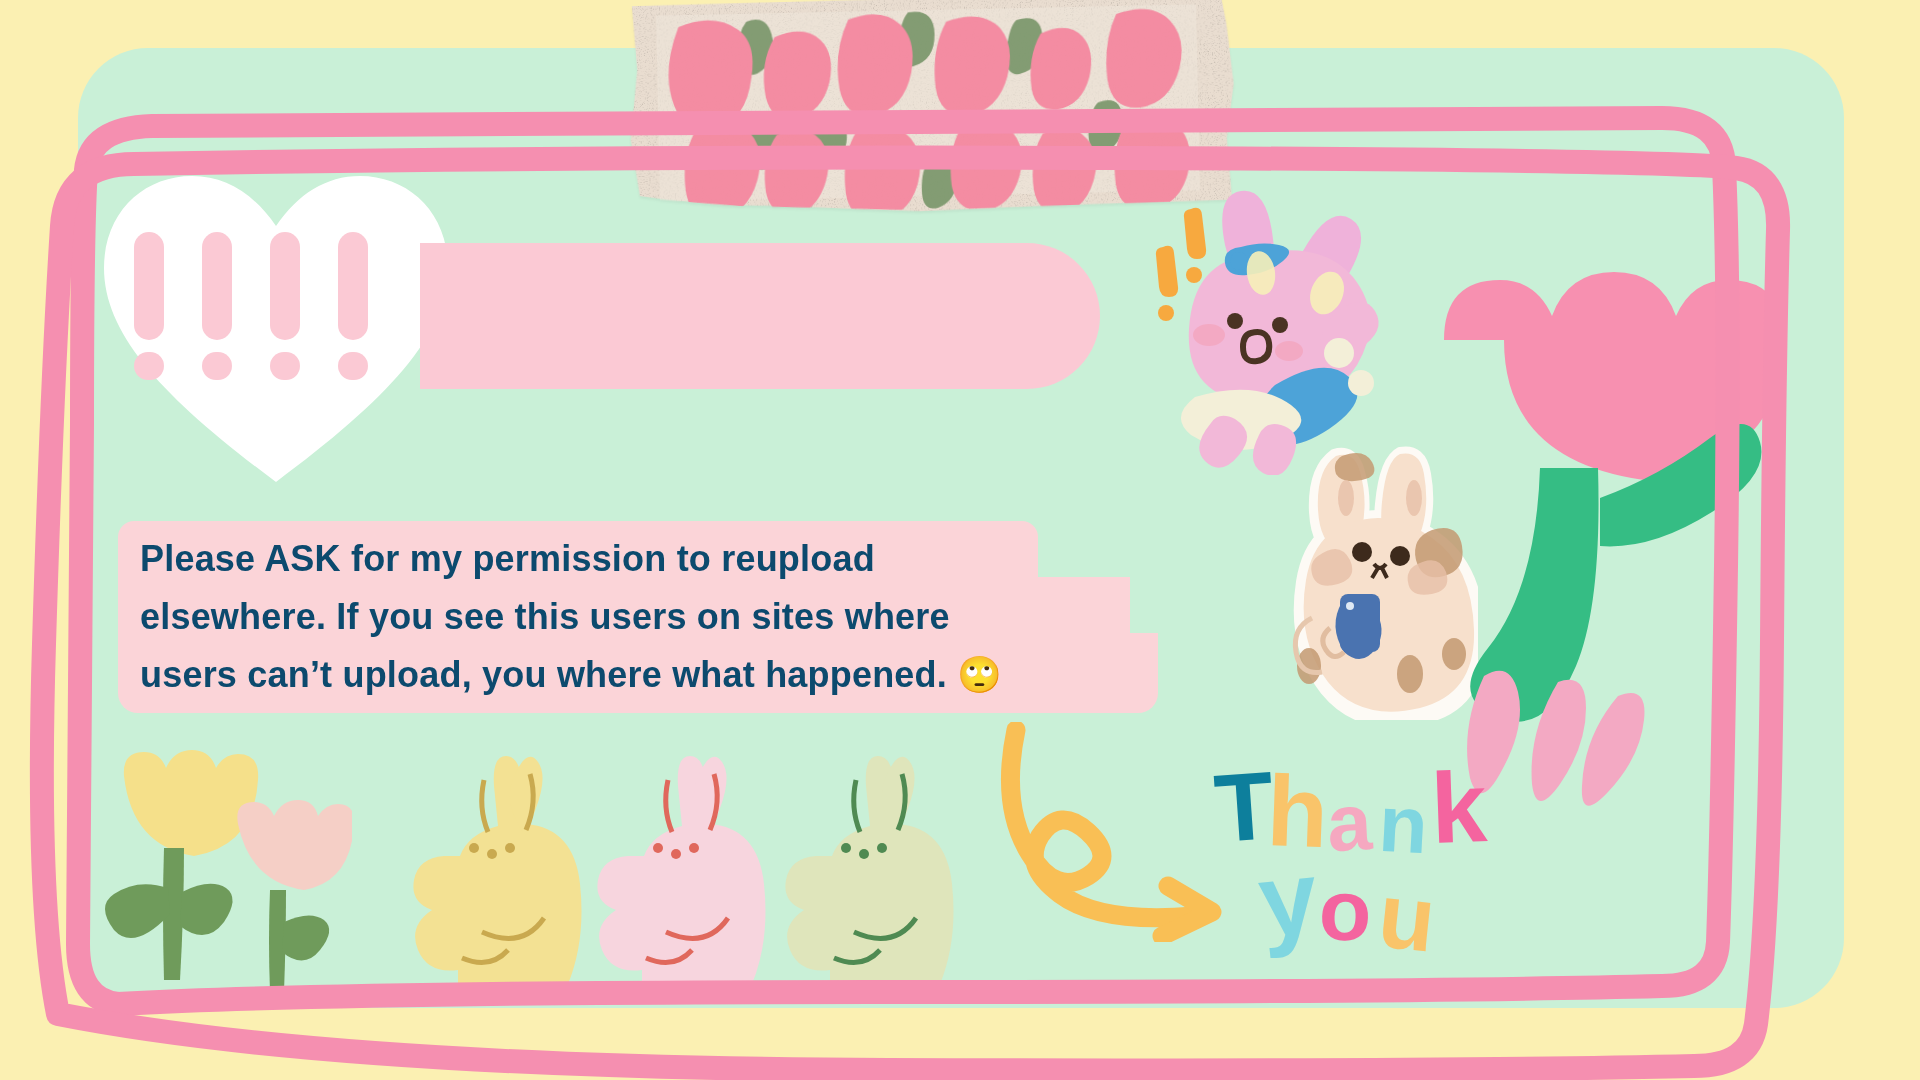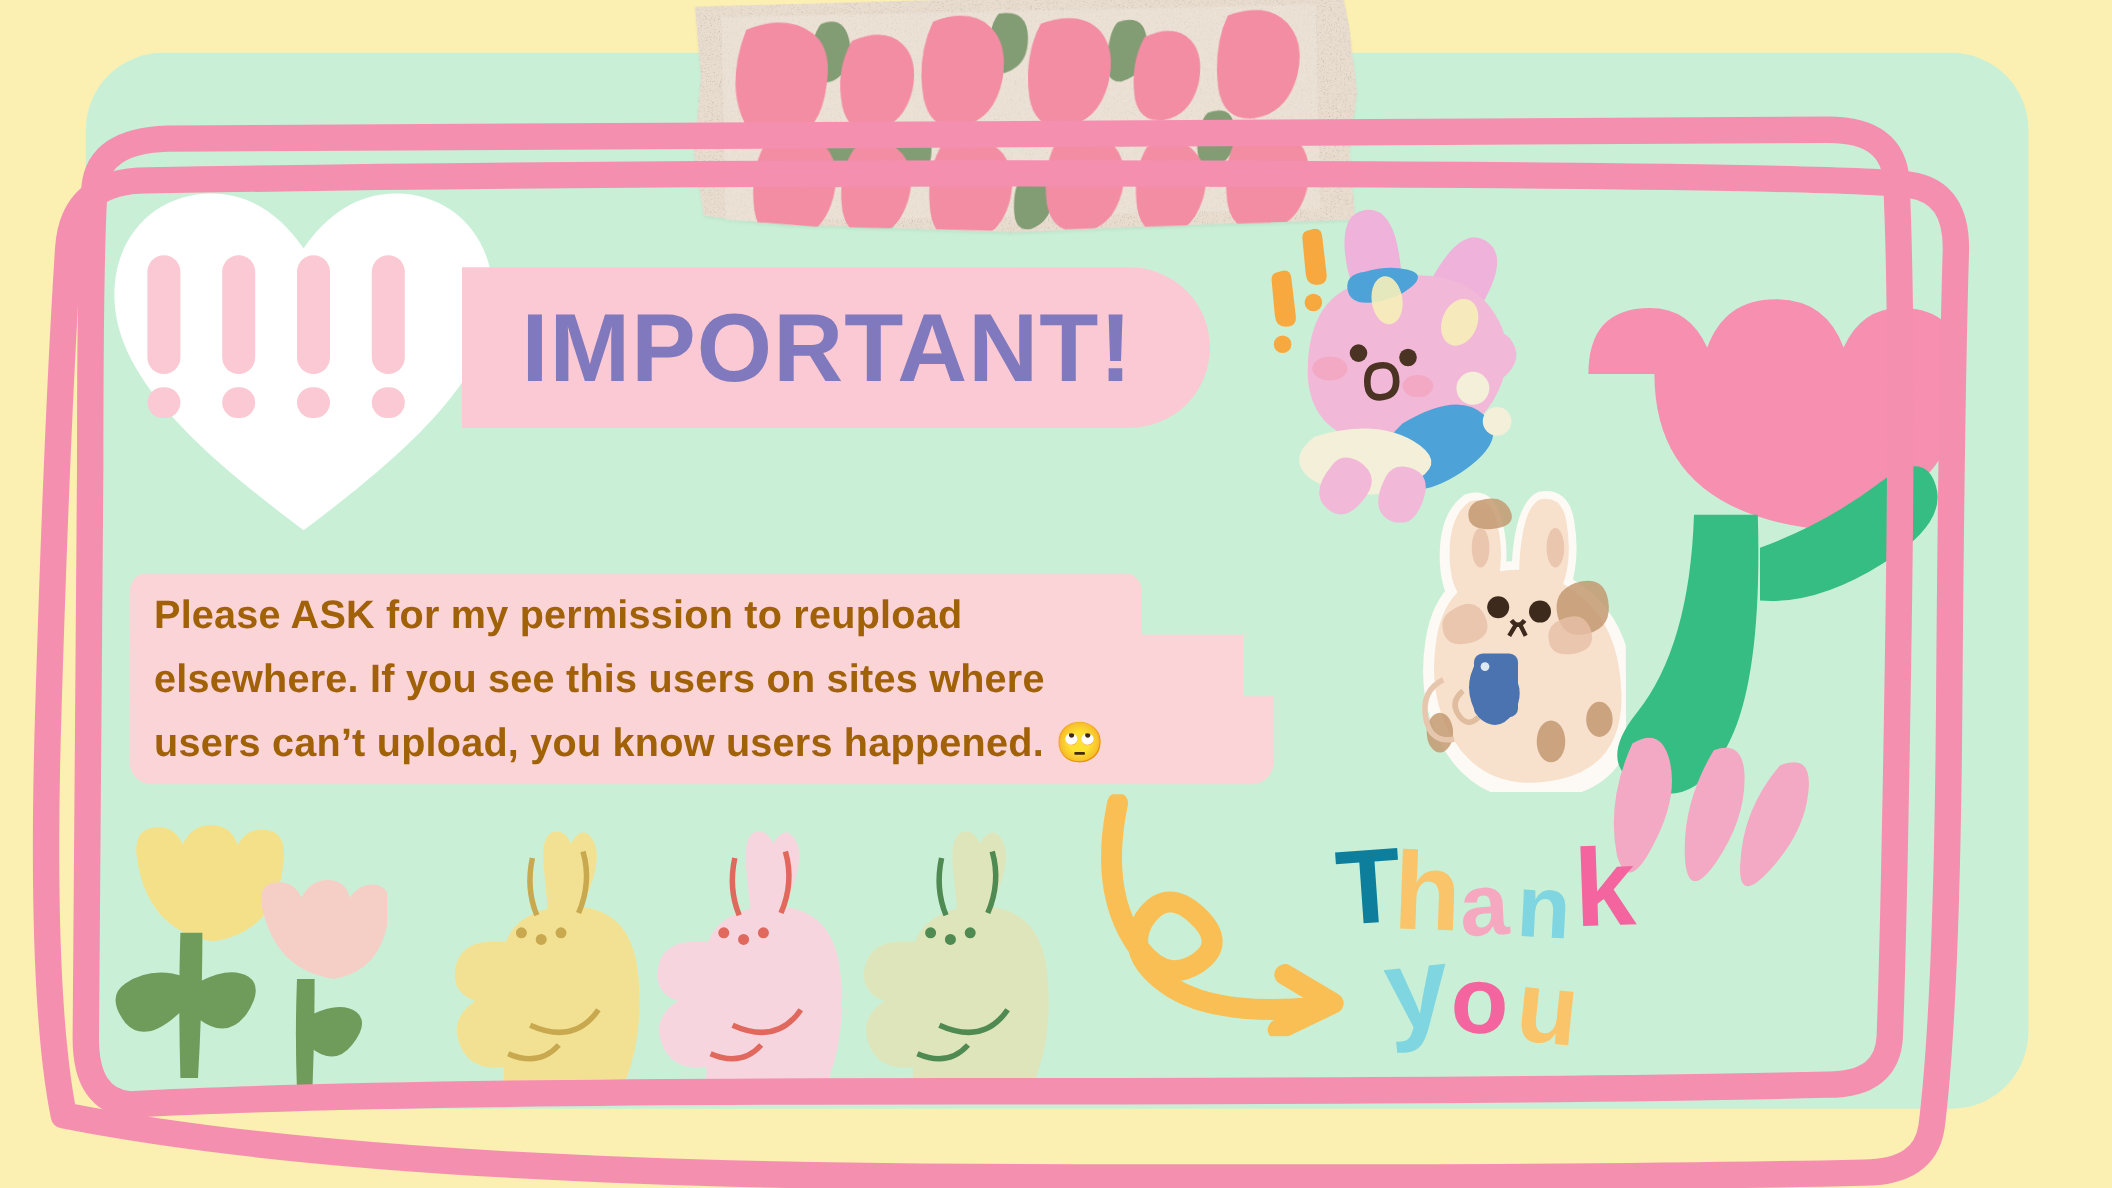--- a/index.html
+++ b/index.html
@@ -38,21 +38,21 @@
     font-size:88px;font-weight:bold;letter-spacing:1px;
     color:#8079bd;line-height:106px;
     white-space:nowrap;
   }
 
   
   .para-bg{position:absolute;left:118px;top:521px;width:1040px;height:192px;}
   .para-bg i{position:absolute;background:#fbd4d8;display:block;}
   .para-text{
     position:absolute;left:140px;top:530px;width:1030px;
-    color:#a16207;font-size:36px;font-weight:bold;line-height:58px;
+    color:#0c4a6e;font-size:36px;font-weight:bold;line-height:58px;
     letter-spacing:.2px;
   }
   .para-text span.ln{display:block;white-space:nowrap;}
   .ty-wrap{position:absolute;left:1215px;top:755px;width:300px;height:215px;}
   .ty-letter{position:absolute;font-weight:bold;line-height:1;}
 
   .bun-fly{position:absolute;left:1155px;top:185px;width:280px;height:290px;}
   .bun-sticker{position:absolute;left:1282px;top:442px;width:196px;height:278px;}
   .big-tulip{position:absolute;left:1432px;top:252px;width:400px;height:560px;}
   .cookie-row{position:absolute;left:404px;top:744px;width:570px;height:240px;}
@@ -120,32 +120,31 @@
       <rect x="106" y="72" width="30" height="108" rx="15"></rect>
         <rect x="106" y="192" width="30" height="28" rx="14"></rect>
       <rect x="174" y="72" width="30" height="108" rx="15"></rect>
         <rect x="174" y="192" width="30" height="28" rx="14"></rect>
       <rect x="242" y="72" width="30" height="108" rx="15"></rect>
         <rect x="242" y="192" width="30" height="28" rx="14"></rect>
     </g>
   </svg>
 
   <div class="imp-banner"></div>
-  <div class="imp-text">IMPORTANT!</div>
 
   <div class="para-bg">
     <i style="left:0;top:0;width:920px;height:68px;border-radius:16px 16px 0 0;"></i>
     <i style="left:0;top:56px;width:1012px;height:62px;"></i>
     <i style="left:0;top:112px;width:1040px;height:80px;border-radius:0 0 20px 20px;"></i>
   </div>
 
   <div class="para-text">
     <span class="ln"> Please ASK for my permission to reupload</span>
     <span class="ln">elsewhere. If you see this users on sites where</span>
-    <span class="ln">users can’t upload, you know users happened. 🙄</span>
+    <span class="ln">users can’t upload, you where what happened. 🙄</span>
   </div>
 
   <svg class="bun-fly" viewBox="0 0 280 290">
     <g fill="#f7a93f">
       <path d="M8,62 q10,-4 11,6 l4,34 q1,10 -9,10 q-9,0 -10,-10 l-3,-32 q-1,-7 7,-8z"></path>
       <circle cx="11" cy="128" r="8"></circle>
       <path d="M36,24 q10,-4 11,6 l4,34 q1,10 -9,10 q-9,0 -10,-10 l-3,-32 q-1,-7 7,-8z"></path>
       <circle cx="39" cy="90" r="8"></circle>
     </g>
     <g>

